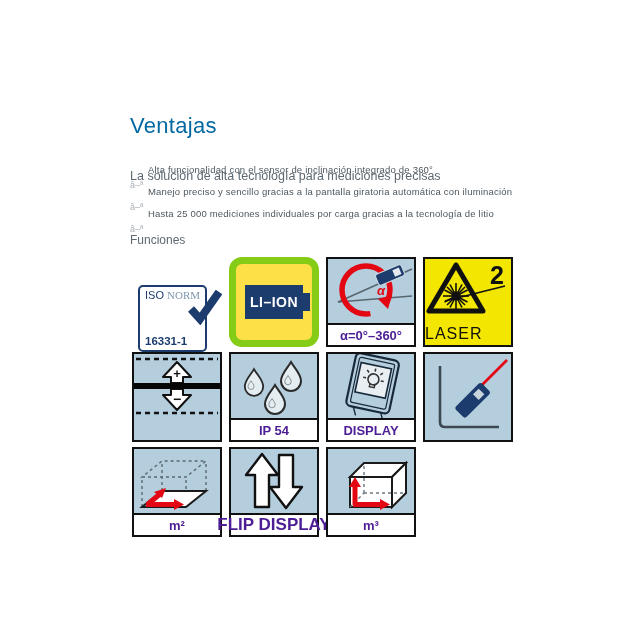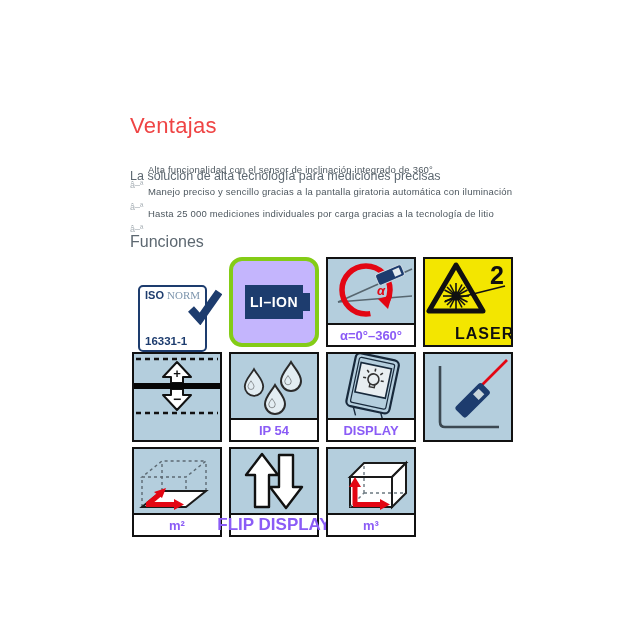--- a/index.html
+++ b/index.html
@@ -1,65 +1,65 @@
 <!DOCTYPE html>
 <html><head>
 <meta charset="utf-8">
 <style>
   html,body{margin:0;padding:0;background:#fff;}
   .page{position:relative;width:640px;height:640px;background:#ffffff;overflow:hidden;
         font-family:"Liberation Sans",sans-serif;}
   .title{position:absolute;left:130px;top:98px;font-size:22px;font-weight:400;
-         color:#ef4444;letter-spacing:.3px;}
+         color:#0369a1;letter-spacing:.3px;}
   .subtitle{position:absolute;left:130px;top:156px;font-size:12.5px;color:#5d6871;}
   .bullets{position:absolute;left:130px;top:164px;list-style:none;margin:0;padding:0;}
   .bullets li{display:flex;align-items:flex-start;margin-bottom:11px;height:11px;}
   .marker{width:18px;flex:0 0 18px;font-size:9px;color:#a8b0b6;line-height:11px;margin-top:16px;}
   .btext{font-size:9.5px;color:#4d575f;line-height:11px;letter-spacing:.2px;}
-  .funciones{position:absolute;left:130px;top:233px;font-size:16px;color:#5d6871;}
+  .funciones{position:absolute;left:130px;top:233px;font-size:12px;color:#5d6871;}
 
   .grid{position:absolute;left:132px;top:257px;display:grid;
         grid-template-columns:repeat(4,90px);grid-template-rows:repeat(3,90px);
         column-gap:7px;row-gap:5px;}
   .cell{position:relative;width:90px;height:90px;box-sizing:border-box;}
   .cell.bordered{border:2px solid #111;background:#b4cedd;}
   .cell.plain{background:#fff;display:flex;align-items:center;justify-content:center;}
   .icon-area{position:absolute;left:0;top:0;width:86px;height:64px;}
   .icon-area svg,.full-area svg{display:block;}
   .full-area{position:absolute;left:0;top:0;width:86px;height:86px;}
   .band{position:absolute;left:0;right:0;bottom:0;height:20px;background:#fff;
         border-top:2px solid #111;display:flex;align-items:center;justify-content:center;
-        font-weight:bold;font-size:13px;color:#8b5cf6;white-space:nowrap;text-align:right;}
+        font-weight:bold;font-size:13px;color:#4c1d95;white-space:nowrap;text-align:right;}
   .band.small{font-size:17px;}
   svg text{font-family:"Liberation Sans",sans-serif;}
 
   
   .isobadge{position:relative;width:78px;height:42px;}
   .isobox{position:absolute;left:0;top:4px;width:60px;border:2px solid #1d3c6e;
           border-radius:5px;background:#fff;padding:2px 0 2px 5px;}
   .isoline1{font-size:11px;line-height:12px;white-space:nowrap;}
-  .isobold{font-weight:bold;color:#1d3c6e;}
+  .isobold{font-weight:normal;color:#1d3c6e;}
   .isolight{color:#7d95ad;font-family:Liberation Serif, serif;}
   .isoline2{font-size:11.5px;line-height:13px;font-weight:bold;color:#1d3c6e;margin-top:34px;}
   .isocheck{position:absolute;right:-6px;top:8px;}
 
   
-  .cell.liion{border:4px solid #84cc16;border-radius:13px;background:#c4b5fd;
+  .cell.liion{border:7px solid #84cc16;border-radius:13px;background:#fde047;
               display:flex;align-items:center;justify-content:center;}
   .battery{position:relative;width:58px;height:34px;background:#1d3c6e;
            display:flex;align-items:center;justify-content:center;}
   .battery::after{content:"";position:absolute;right:-7px;top:8px;width:7px;height:18px;
                   background:#1d3c6e;}
   .batlabel{color:#fff;font-weight:bold;font-size:14px;letter-spacing:.5px;}
 
   
   .cell.laser{border:2px solid #111;background:#f3e600;}
   .laser-2{position:absolute;top:2px;right:7px;font-size:25px;font-weight:bold;color:#101010;}
   .laser-label{position:absolute;bottom:2px;left:0;right:0;text-align:left;
-               font-size:16px;font-weight:bold;letter-spacing:1px;color:#101010;padding-left:30px;}
+               font-size:16px;font-weight:normal;letter-spacing:1px;color:#101010;}
   .alpha-label{position:absolute;left:49px;top:24px;font-size:13px;font-weight:bold;
                font-style:italic;color:#e30613;}
 </style>
 </head>
 <body>
 
 <div class="page">
 
   <h1 class="title">Ventajas</h1>
   <p class="subtitle">La solución de alta tecnología para mediciones precisas</p>

